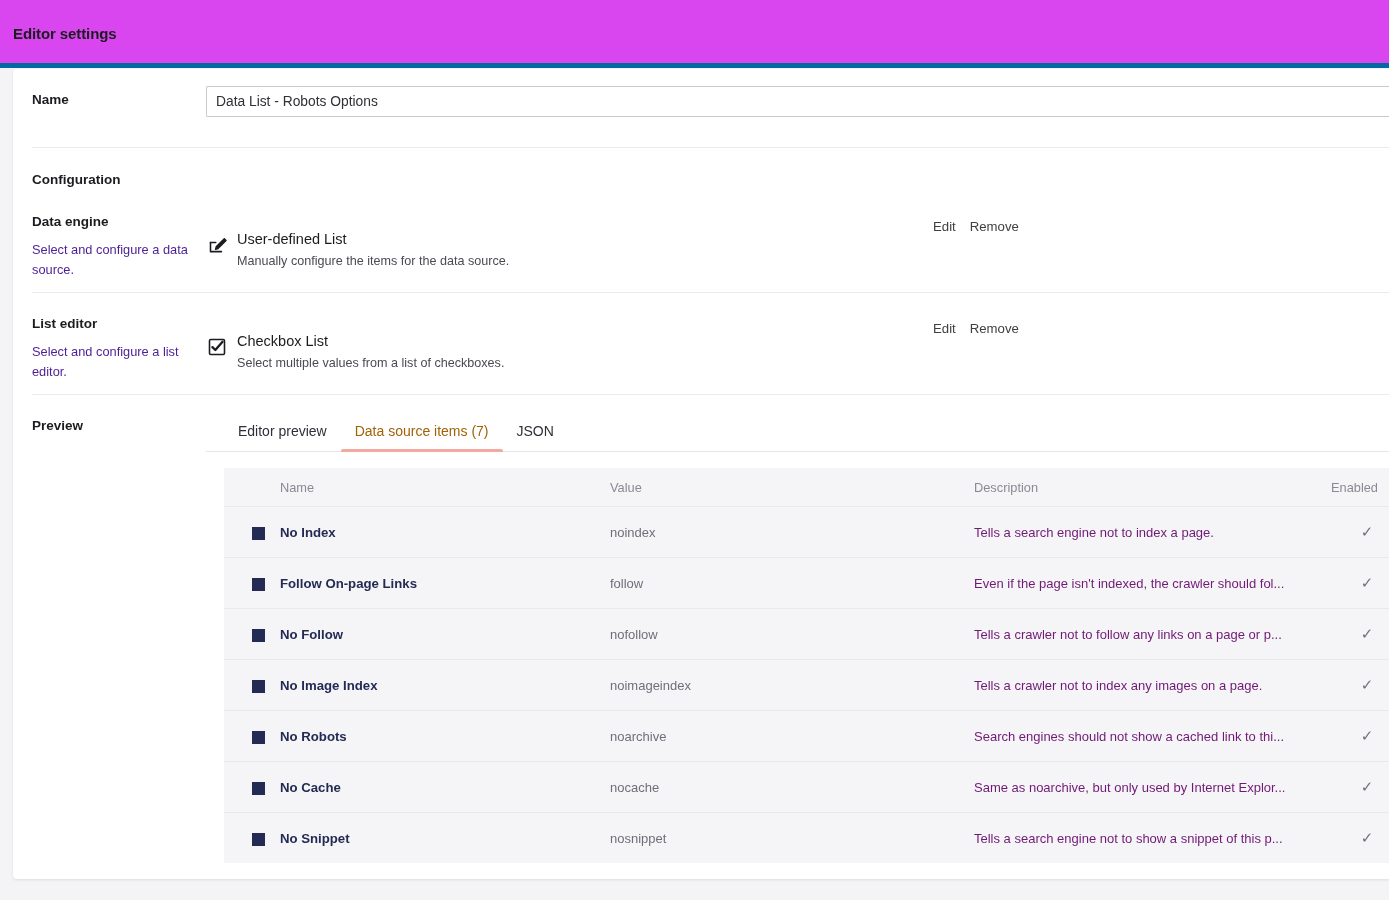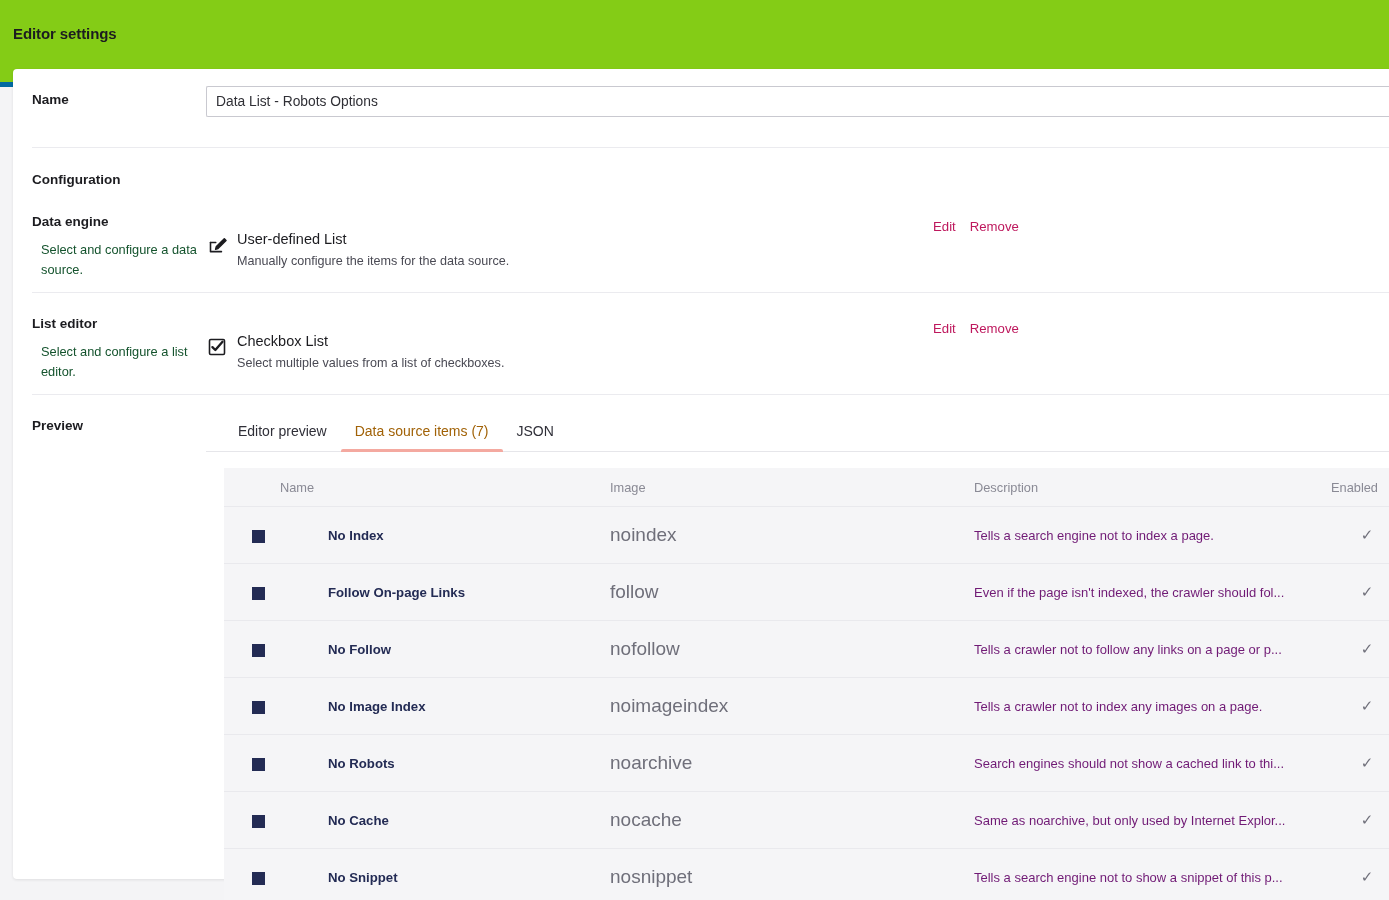--- a/index.html
+++ b/index.html
@@ -14,22 +14,22 @@
     position: relative;
     width: 1389px; height: 900px;
     overflow: hidden;
     background: #f4f4f6;
   }
 
   
   .topbar {
     position: absolute;
     left: 0; top: 0;
-    width: 1389px; height: 87px;
-    background: #84cc16;
+    width: 1389px; height: 68px;
+    background: #d946ef;
     border-bottom: 5px solid #0369a1;
   }
   .topbar-title {
     position: absolute;
     left: 13px; top: 25px;
     font-size: 15px;
     font-weight: bold;
     color: #1c1c20;
     letter-spacing: -0.1px;
   }
@@ -58,26 +58,25 @@
     padding-top: 22px;
   }
   .row-label {
     font-size: 13.5px;
     font-weight: bold;
     color: #1c1c20;
     line-height: 1.35;
   }
   .row-sublabel {
     font-size: 12.8px;
-    color: #14532d;
+    color: #4c1d95;
     line-height: 1.55;
     margin-top: 9px;
     max-width: 160px;
     font-weight: normal;
-    margin-left: 9px;
   }
   .row-body {
     flex: 1 1 auto;
     padding-top: 17px;
     position: relative;
   }
 
   
   .name-row { height: 78px; }
   .name-input {
@@ -145,21 +144,21 @@
     top: 26px;
     width: 470px;
     padding-left: 0;
   }
   .opt-actions .lk-wrap {
     position: absolute;
     left: 0; top: 0;
   }
   .link {
     font-size: 13.2px;
-    color: #be185d;
+    color: #404040;
     text-decoration: none;
     cursor: pointer;
     margin-right: 14px;
   }
 
   
   .preview-row { min-height: 480px; }
   .preview-body { padding-top: 16px; position: relative; }
   .tabs {
     display: flex;
@@ -232,25 +231,24 @@
     display: inline-block;
     width: 13px; height: 13px;
     background: #232b54;
     margin-left: 28px;
     vertical-align: middle;
   }
   .cell-name {
     color: #232b54;
     font-weight: bold;
     font-size: 13.2px;
-    margin-left: 48px;
   }
   .cell-value {
     color: #6f6f7a;
-    font-size: 19px;
+    font-size: 13px;
   }
   .cell-desc {
     color: #701a75;
     font-size: 13px;
     white-space: nowrap;
     overflow: hidden;
     text-overflow: ellipsis;
     padding-right: 20px;
   }
   .check {
@@ -353,21 +351,21 @@
           <button class="tab active">Data source items (7)</button>
           <button class="tab">JSON</button>
         </div>
 
         <div class="tablewrap">
           <table class="dt">
             <thead>
               <tr>
                 <th class="col-icon"></th>
                 <th class="col-name">Name</th>
-                <th class="col-value">Image</th>
+                <th class="col-value">Value</th>
                 <th class="col-desc">Description</th>
                 <th class="col-en">Enabled</th>
               </tr>
             </thead>
             <tbody>
               <tr>
                 <td class="col-icon"><span class="sq"></span></td>
                 <td class="col-name"><span class="cell-name">No Index</span></td>
                 <td class="col-value"><span class="cell-value">noindex</span></td>
                 <td class="col-desc">

